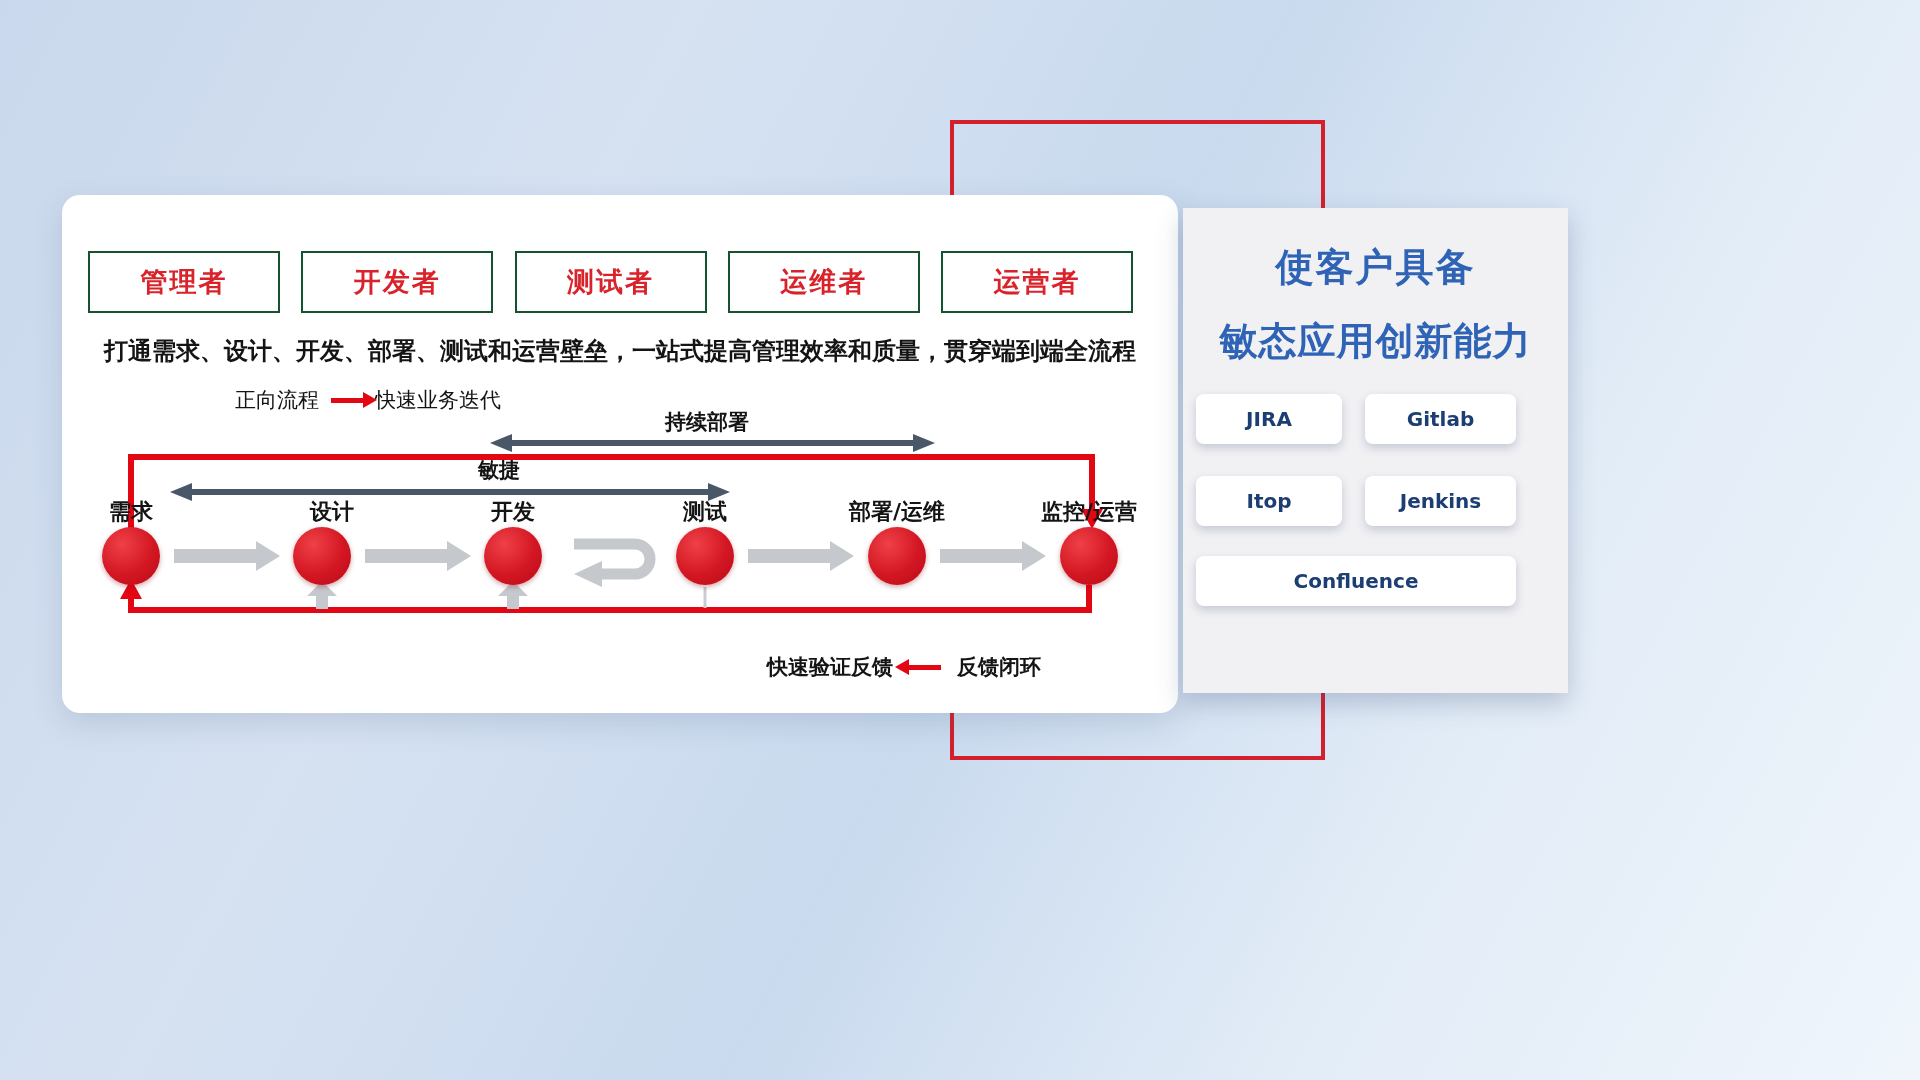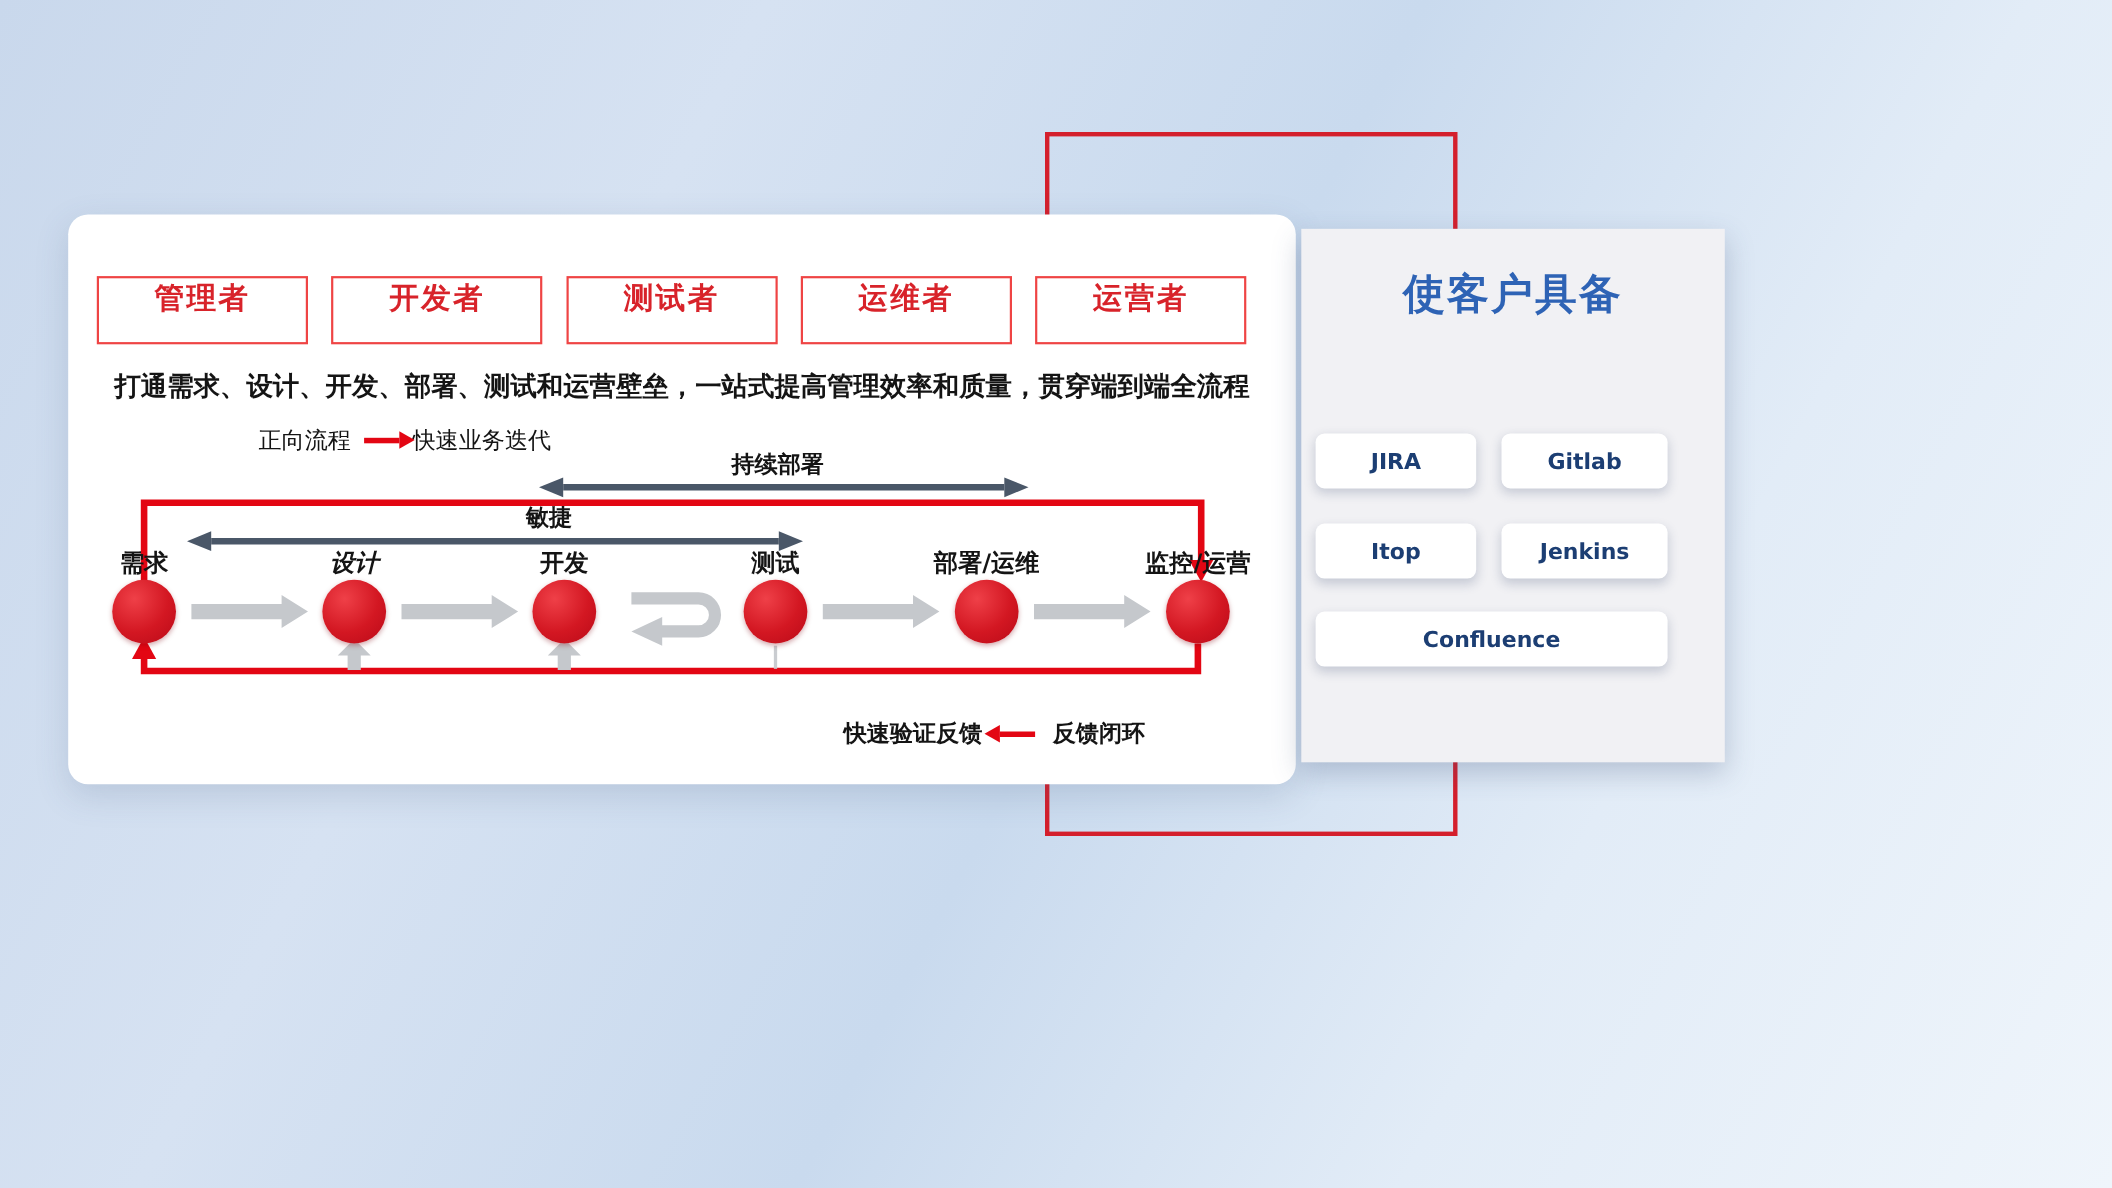--- a/index.html
+++ b/index.html
@@ -17,22 +17,22 @@
   .card{
     position:absolute; left:62px; top:195px; width:1116px; height:518px;
     background:#ffffff; border-radius:18px;
     box-shadow:0 10px 30px rgba(70,95,130,.18);
   }
   .roles{
     position:absolute; left:26px; right:45px; top:56px; height:62px;
     display:flex; justify-content:space-between;
   }
   .role-box{
-    width:192px; height:62px; border:2px solid #ef4444; background:#fff;
-    display:flex; justify-content:center;
+    width:192px; height:62px; border:2px solid #14532d; background:#fff;
+    display:flex; align-items:center; justify-content:center;
     color:#d8232a; font-size:27px; font-weight:bold; letter-spacing:2px;
   }
   .desc{
     position:absolute; left:20px; right:20px; top:140px;
     text-align:center; font-size:24px; font-weight:bold; color:#141414;
   }
   .legend-forward{
     position:absolute; left:173px; top:192px; height:26px;
     display:flex; align-items:center; gap:12px;
     font-size:21px; font-weight:normal; color:#141414;justify-content:center;
@@ -156,21 +156,21 @@
 
       <path d="M512 349 H573 A15 15 0 0 1 573 379 H538" stroke="#c5c8cc" stroke-width="11" fill="none"></path>
       <polygon points="540,366 540,392 512,379" fill="#c5c8cc"></polygon>
 
       <polygon points="254,414 254,401 245,401 260,386 275,401 266,401 266,414" fill="#c5c8cc"></polygon>
       <polygon points="445,414 445,401 436,401 451,386 466,401 457,401 457,414" fill="#c5c8cc"></polygon>
       <line x1="643" y1="392" x2="643" y2="413" stroke="#c9ccd0" stroke-width="3"></line>
     </svg>
 
     <div class="node-label" style="left:-16px;">需求</div>
-    <div class="node-label" style="left:175px;font-style:italic;">设计</div>
+    <div class="node-label" style="left:185px;">设计</div>
     <div class="node-label" style="left:366px;">开发</div>
     <div class="node-label" style="left:558px;">测试</div>
     <div class="node-label" style="left:750px;">部署/运维</div>
     <div class="node-label" style="left:942px;">监控/运营</div>
 
     <div class="node-circle" style="left:40px;"></div>
     <div class="node-circle" style="left:231px;"></div>
     <div class="node-circle" style="left:422px;"></div>
     <div class="node-circle" style="left:614px;"></div>
     <div class="node-circle" style="left:806px;"></div>
@@ -179,20 +179,21 @@
     <div class="legend-feedback">
       <span>快速验证反馈</span>
       <span class="arrow-left-red"></span>
       <span>反馈闭环</span>
     </div>
 
   </div>
 
   <div class="panel">
     <div class="panel-title1">使客户具备</div>
+    <div class="panel-title2">敏态应用创新能力</div>
     <div class="tool-chip chip-jira">JIRA</div>
     <div class="tool-chip chip-gitlab">Gitlab</div>
     <div class="tool-chip chip-itop">Itop</div>
     <div class="tool-chip chip-jenkins">Jenkins</div>
     <div class="tool-chip chip-confluence">Confluence</div>
   </div>
 
 </div>
 
 </body></html>

